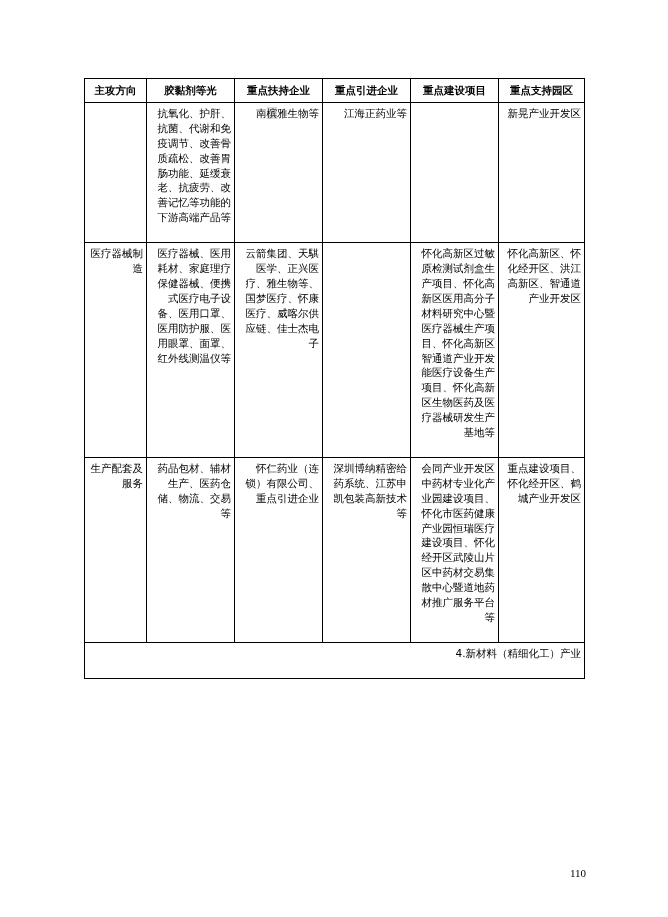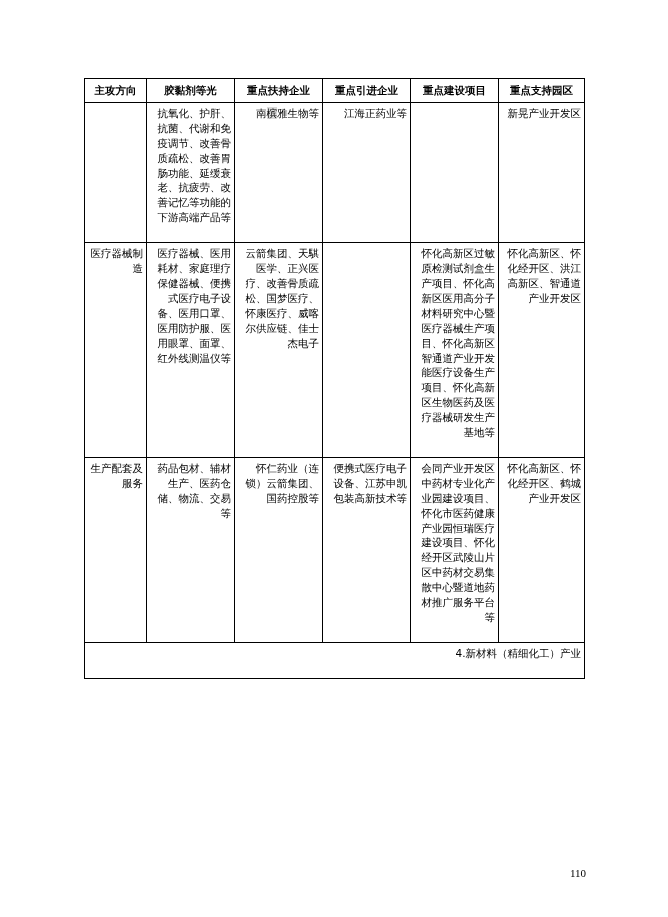--- a/index.html
+++ b/index.html
@@ -116,32 +116,32 @@
           <td>
               <span class="cell-text">南<span class="hl">槟</span>雅生物等</span>
             </td>
           <td>江海正药业等</td>
           <td></td>
           <td>新晃产业开发区</td>
         </tr>
         <tr>
           <td class="ctr">医疗器械制造</td>
           <td>医疗器械、医用耗材、家庭理疗保健器械、便携式医疗电子设备、医用口罩、医用防护服、医用眼罩、面罩、红外线测温仪等</td>
-          <td>云箭集团、天騏医学、正兴医疗、改善骨质疏松、国梦医疗、怀康医疗、威喀尔供应链、佳士杰电子</td>
+          <td>云箭集团、天騏医学、正兴医疗、雅生物等、国梦医疗、怀康医疗、威喀尔供应链、佳士杰电子</td>
           <td></td>
           <td>怀化高新区过敏原检测试剂盒生产项目、怀化高新区医用高分子材料研究中心暨医疗器械生产项目、怀化高新区智通道产业开发能医疗设备生产项目、怀化高新区生物医药及医疗器械研发生产基地等</td>
           <td>怀化高新区、怀化经开区、洪江高新区、智通道产业开发区</td>
         </tr>
         <tr>
           <td class="ctr">生产配套及服务</td>
           <td>药品包材、辅材生产、医药仓储、物流、交易等</td>
-          <td>怀仁药业（连锁）云箭集团、国药控股等</td>
-          <td>便携式医疗电子设备、江苏申凯包装高新技术等</td>
+          <td>怀仁药业（连锁）有限公司、重点引进企业</td>
+          <td>深圳博纳精密给药系统、江苏申凯包装高新技术等</td>
           <td>会同产业开发区中药材专业化产业园建设项目、怀化市医药健康产业园恒瑞医疗建设项目、怀化经开区武陵山片区中药材交易集散中心暨道地药材推广服务平台等</td>
-          <td>怀化高新区、怀化经开区、鹤城产业开发区</td>
+          <td>重点建设项目、怀化经开区、鹤城产业开发区</td>
         </tr>
         <tr>
           <td class="section-title" colspan="6">4.新材料（精细化工）产业</td>
         </tr>
       </tbody>
     </table>
   </div>
 
   <div class="page-number">110</div>
 

